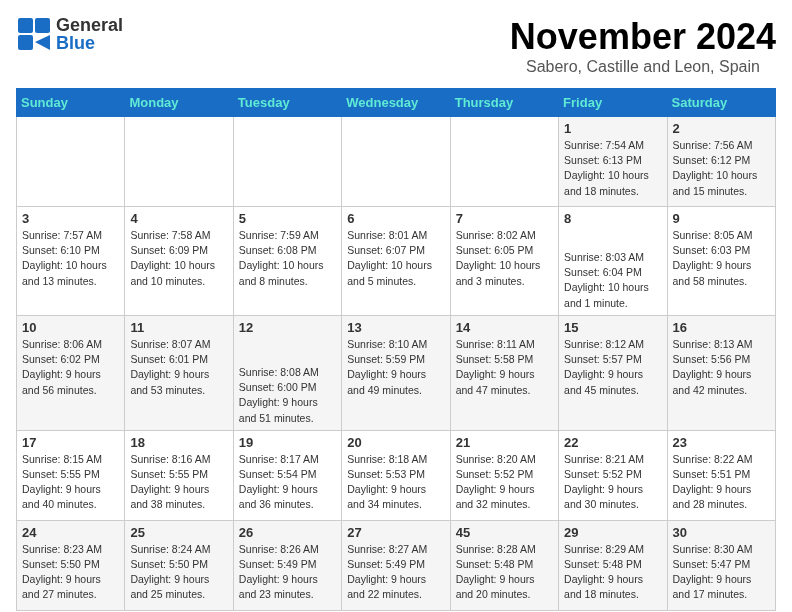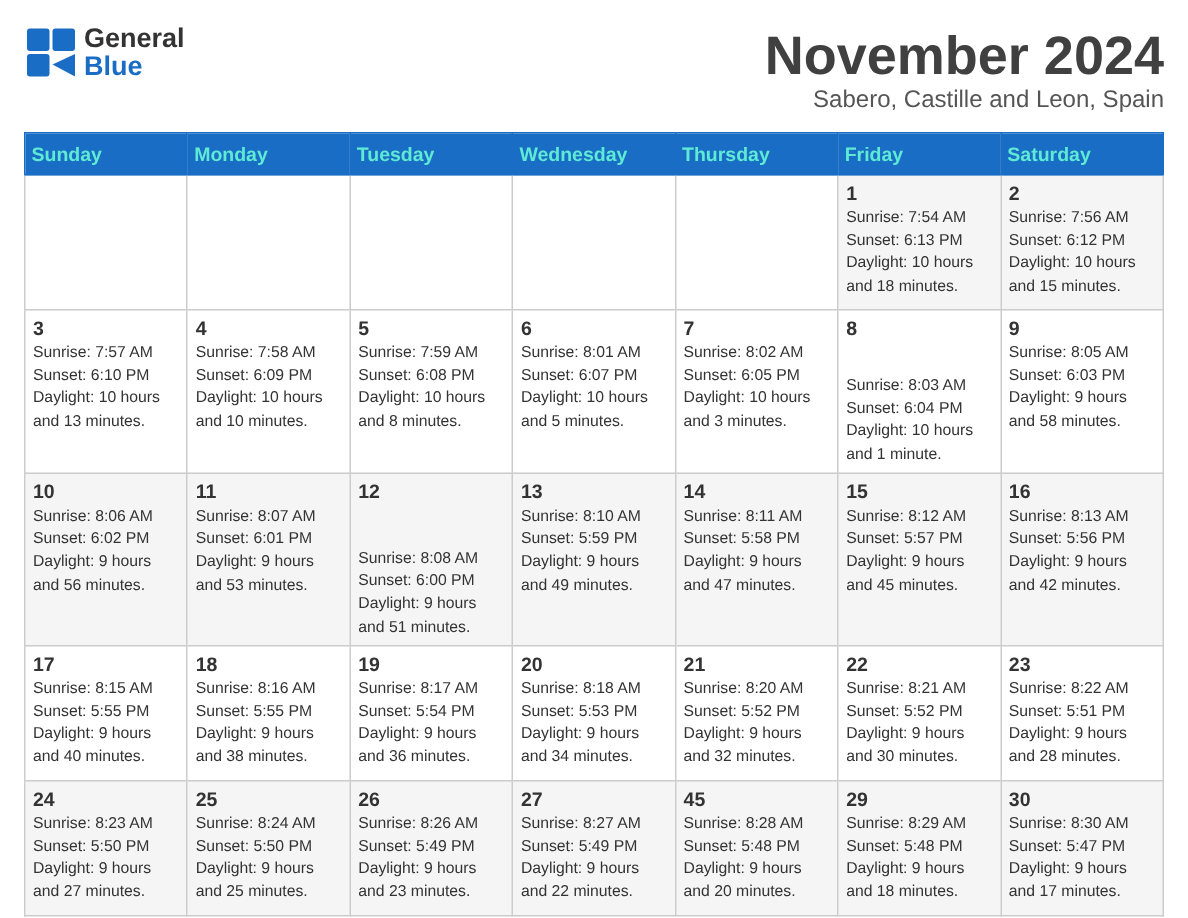--- a/index.html
+++ b/index.html
@@ -17,22 +17,22 @@
       margin-bottom: 12px;
     }
     .logo {
       display: flex;
       align-items: center;
       gap: 4px;
     }
     .logo-text-general { font-size: 18px; font-weight: bold; color: #333; }
     .logo-text-blue { font-size: 18px; font-weight: bold; color: #1a6dc4; }
     .title-block { text-align: right; }
-    .month-title { font-size: 36px; font-weight: bold; color: #404040; }
-    .location-title { font-size: 16px; color: #555; }
+    .month-title { font-size: 36px; font-weight: bold; color: #000000; }
+    .location-title { font-size: 16px; color: #555; text-align: center; }
 
     table {
       width: 100%;
       border-collapse: collapse;
       table-layout: fixed;
     }
     thead tr th {
       background: #1a6dc4;
       color: #5eead4;
       font-size: 13px;

